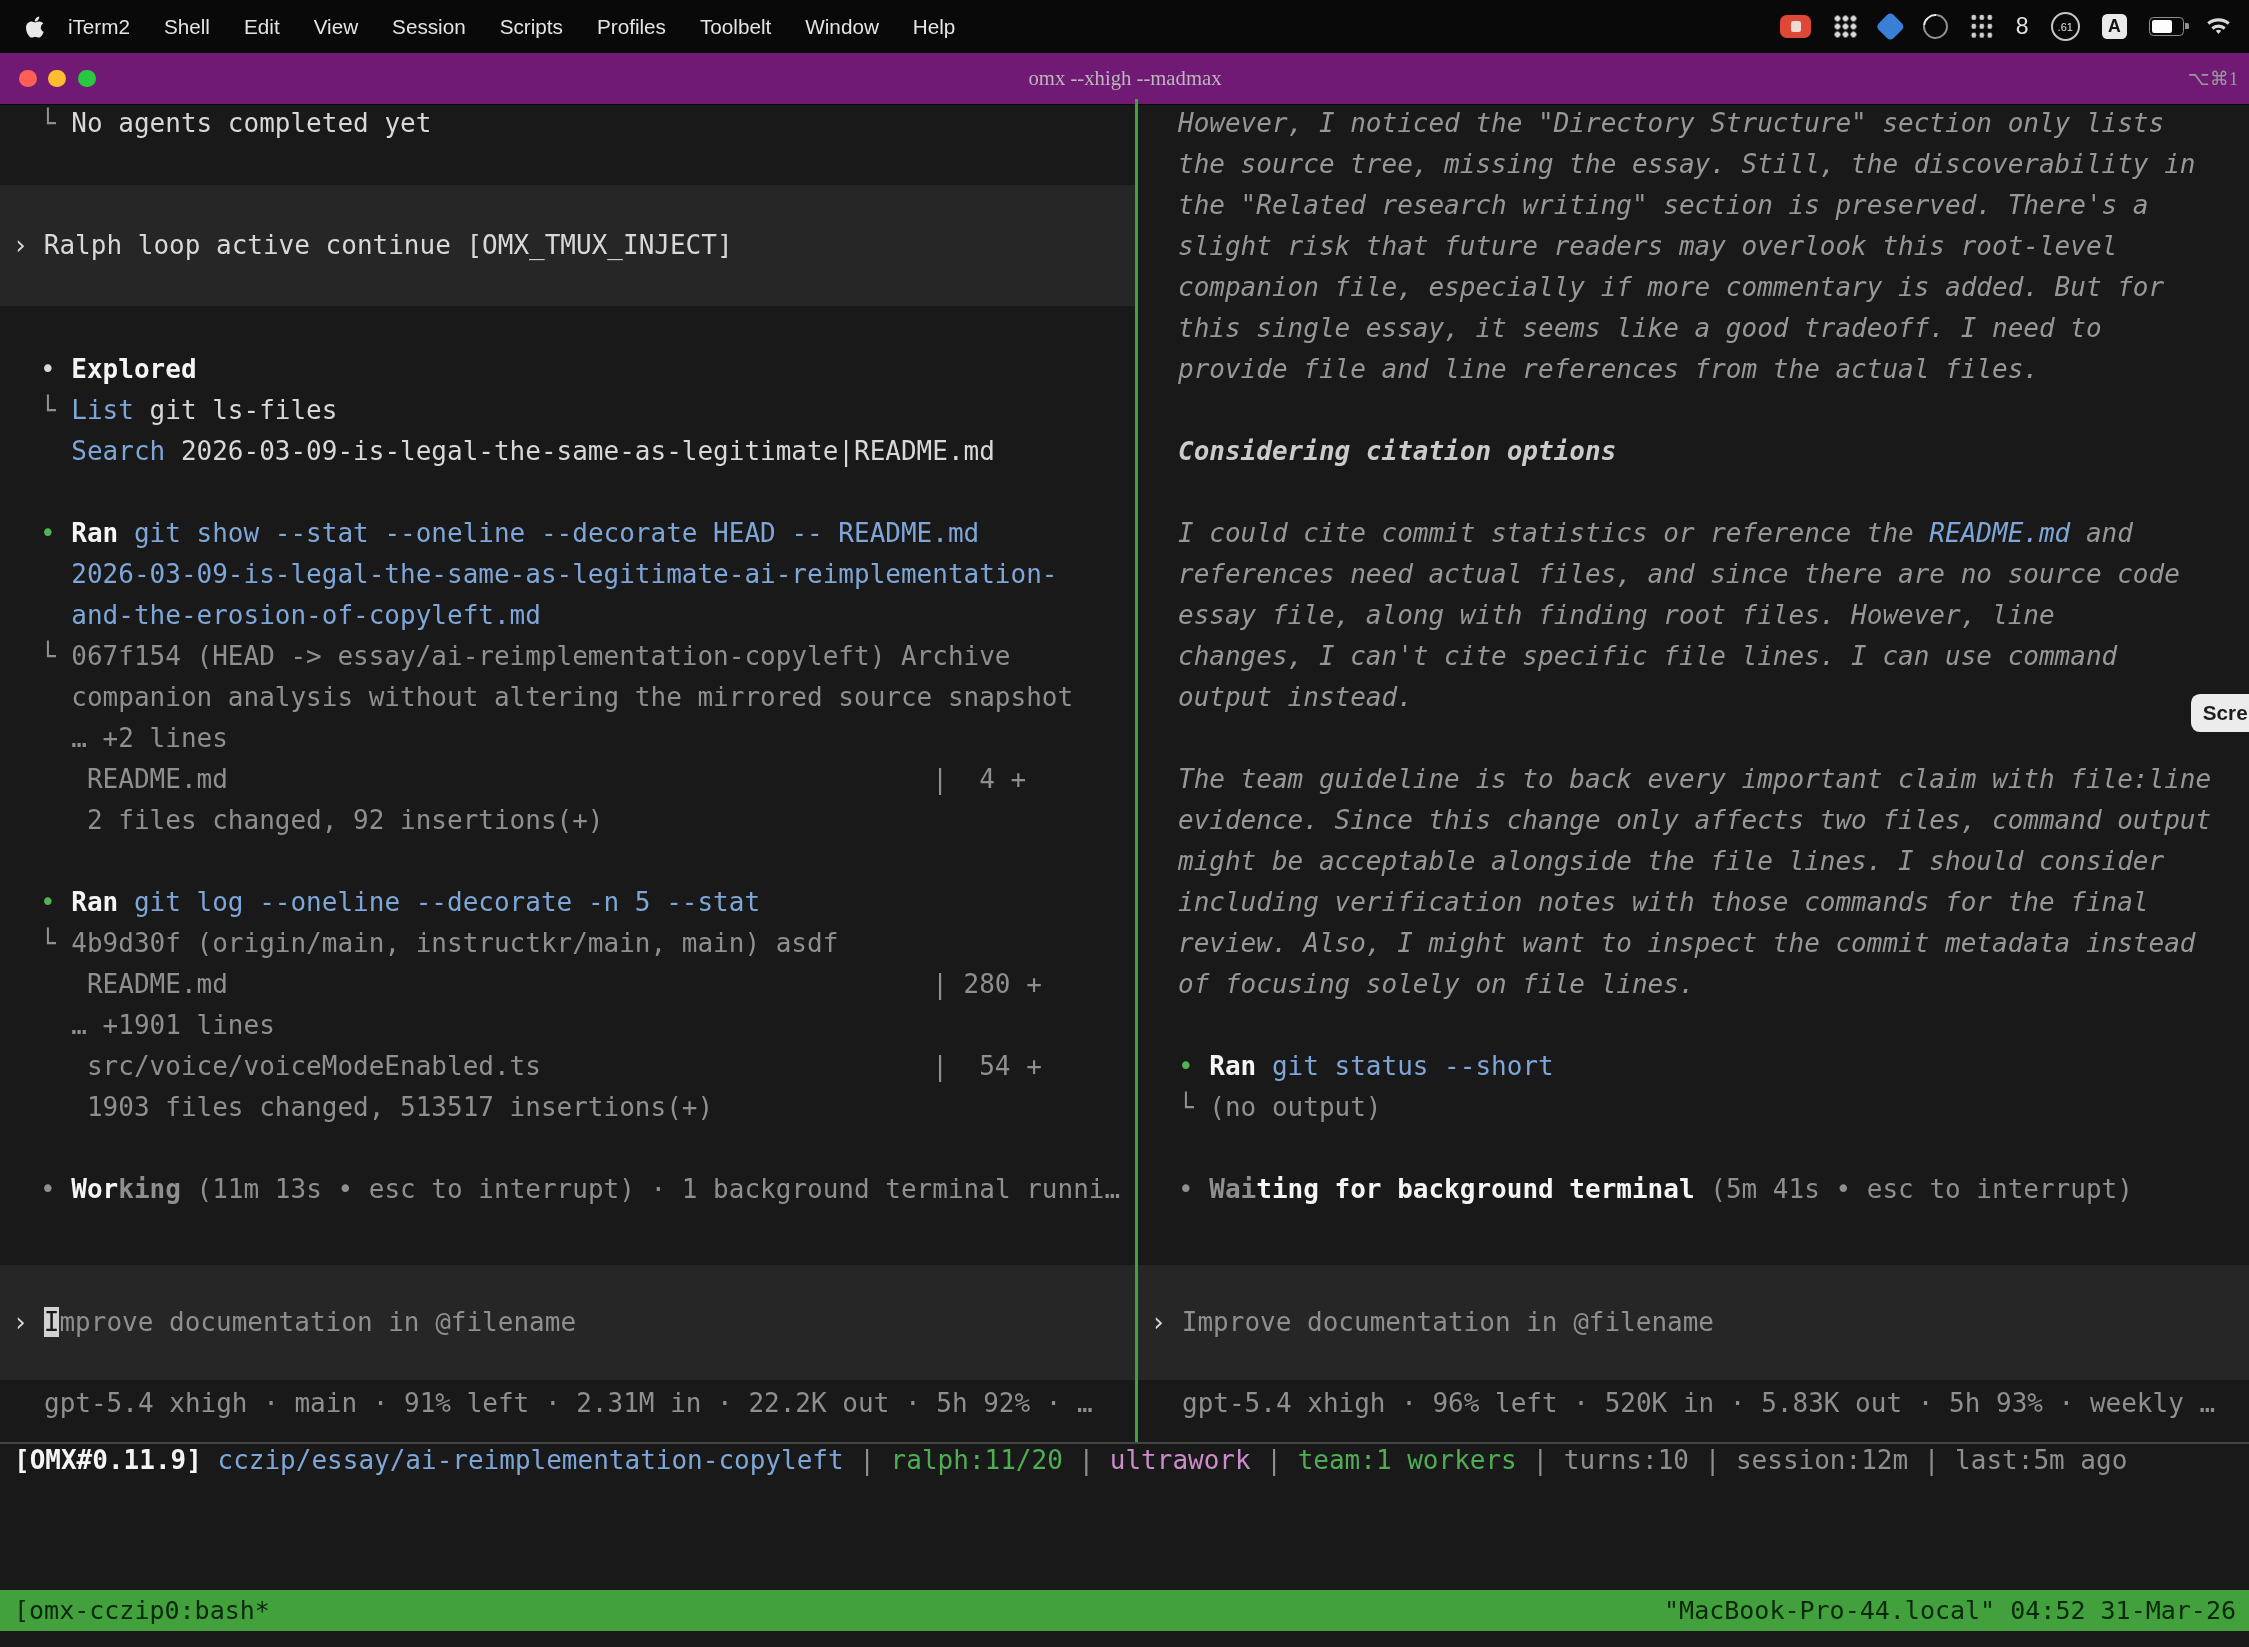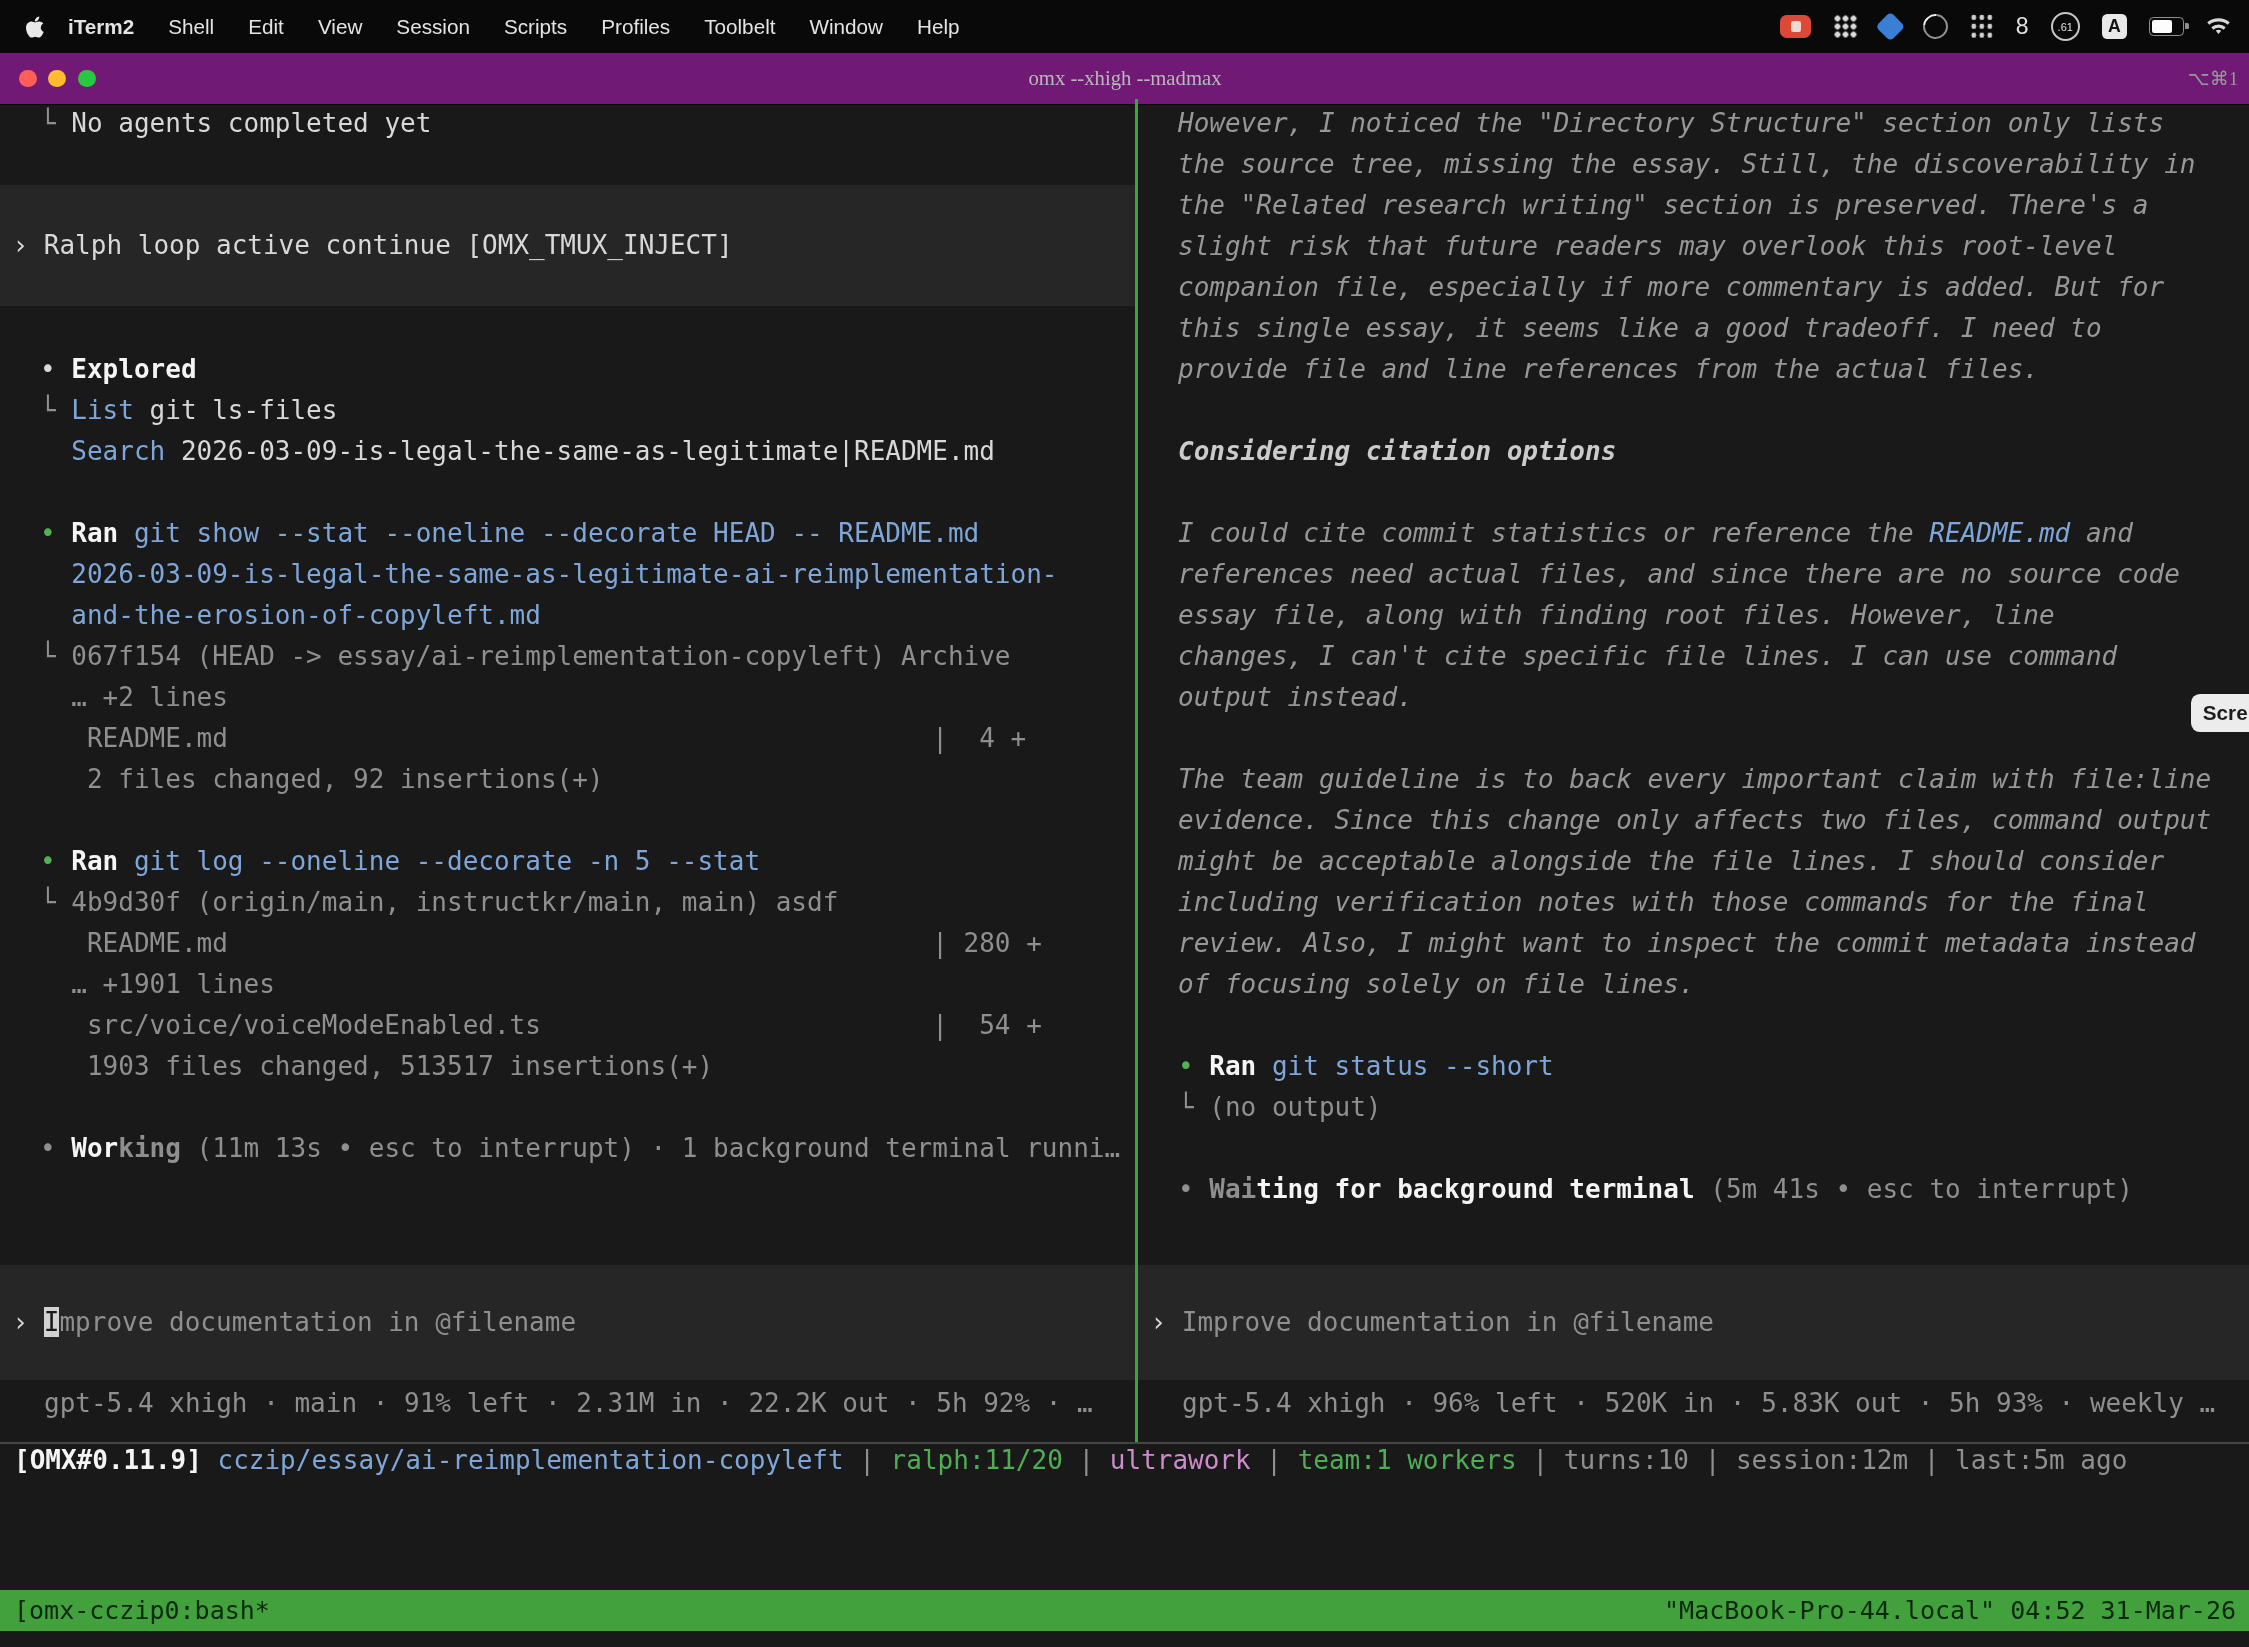--- a/index.html
+++ b/index.html
@@ -6,21 +6,21 @@
   html,body{background:#000}
   .screen{position:relative;width:2250px;height:1648px;background:#191919;overflow:hidden;
           font-family:"DejaVu Sans Mono",monospace}
 
   
   .menubar{position:absolute;top:0;left:0;right:0;height:53px;background:#090909;
            display:flex;align-items:center;padding:0 19px 0 25px;
            font-family:"Liberation Sans",sans-serif;font-size:20.7px;color:#e4e4e4}
   .apple{display:inline-flex;align-items:center;margin-right:5.9px}
   .mi{padding:0 17px;white-space:nowrap}
-  .mi.app{font-weight:bold}
+  .mi.app{font-weight:normal}
   .mb-right{margin-left:auto;display:flex;align-items:center;gap:22px}
   .ic{display:inline-flex;align-items:center;justify-content:center;flex:none}
   .rec{width:31px;height:23.6px;background:#dd4837;border-radius:6.6px}
   .rec-inner{width:10.3px;height:10.3px;background:#f3d9d3;border-radius:2.2px}
   .gridic{width:25px;height:25px;background-image:radial-gradient(#d9d9d9 2.6px,transparent 3.1px);
           background-size:8px 8px;background-position:center}
   .bluedia{width:20.7px;height:20.7px;background:#3a7fd5;border-radius:4.4px;transform:rotate(45deg)}
   .darkc{width:25px;height:25px;border-radius:50%;border:2.2px solid #8f8f8f;border-top-color:#ededed;
          transform:rotate(-40deg)}
   .dots{width:23.6px;height:26.6px;background-image:radial-gradient(#cdcdcd 2.2px,transparent 2.7px);
@@ -151,20 +151,21 @@
         </div>
         <div>
             <div class="line"><span class="seg-fg">• </span><span class="seg-b">Explored</span></div>
             <div class="line"><span class="seg-dim">└ </span><span class="seg-blue">List</span><span class="seg-fg"> git ls-files</span></div>
             <div class="line"><span class="seg-fg">  </span><span class="seg-blue">Search</span><span class="seg-fg"> 2026-03-09-is-legal-the-same-as-legitimate|README.md</span></div>
             <div class="line"></div>
             <div class="line"><span class="seg-green">• </span><span class="seg-b">Ran </span><span class="seg-blue">git show --stat --oneline --decorate HEAD -- README.md</span></div>
             <div class="line"><span class="seg-blue">  2026-03-09-is-legal-the-same-as-legitimate-ai-reimplementation-</span></div>
             <div class="line"><span class="seg-blue">  and-the-erosion-of-copyleft.md</span></div>
             <div class="line"><span class="seg-dim">└ </span><span class="seg-dim">067f154 (HEAD -&gt; essay/ai-reimplementation-copyleft) Archive</span></div>
+            <div class="line"><span class="seg-dim">  companion analysis without altering the mirrored source snapshot</span></div>
             <div class="line"><span class="seg-dim">  … +2 lines</span></div>
             <div class="line"><span class="seg-dim">   README.md                                             |  4 +</span></div>
             <div class="line"><span class="seg-dim">   2 files changed, 92 insertions(+)</span></div>
             <div class="line"></div>
             <div class="line"><span class="seg-green">• </span><span class="seg-b">Ran </span><span class="seg-blue">git log --oneline --decorate -n 5 --stat</span></div>
             <div class="line"><span class="seg-dim">└ </span><span class="seg-dim">4b9d30f (origin/main, instructkr/main, main) asdf</span></div>
             <div class="line"><span class="seg-dim">   README.md                                             | 280 +</span></div>
             <div class="line"><span class="seg-dim">  … +1901 lines</span></div>
             <div class="line"><span class="seg-dim">   src/voice/voiceModeEnabled.ts                         |  54 +</span></div>
             <div class="line"><span class="seg-dim">   1903 files changed, 513517 insertions(+)</span></div>

